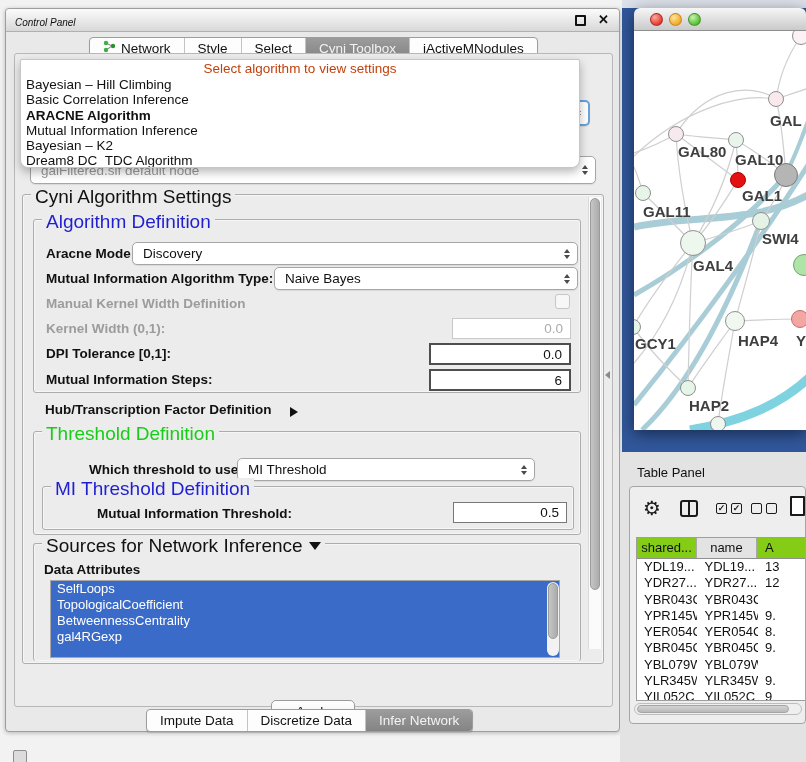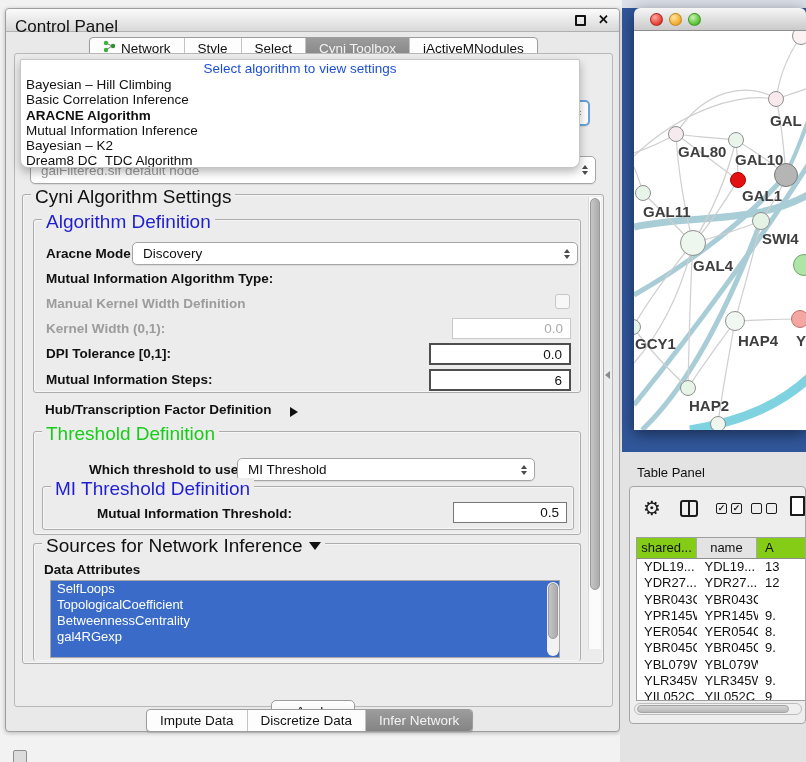--- a/index.html
+++ b/index.html
@@ -7,21 +7,21 @@
   body { position:relative; overflow:hidden; background:#F2F2F2;
          font-family:"Liberation Sans", sans-serif; color:#111; }
 
   
   .cp-window { position:absolute; left:5px; top:8px; width:615px; height:724px;
     background:#E9E9E9; border:1px solid #9E9E9E; border-radius:4px;
     box-shadow:0 1px 4px rgba(0,0,0,.25); }
   .cp-titlebar { position:absolute; left:0; top:0; right:0; height:23px;
     background:linear-gradient(#FBFBFB,#D8D8D8); border-bottom:1px solid #B0B0B0;
     border-radius:4px 4px 0 0; }
-  .cp-title { position:absolute; left:9px; top:8px; font-size:17px; }
+  .cp-title { position:absolute; left:9px; top:8px; font-size:10px;font-style:italic; }
   .float-btn { position:absolute; right:33px; top:6px; width:11px; height:11px;
     border:2px solid #111; border-radius:1px; }
   .close-btn { position:absolute; right:10px; top:3px; font-size:13px; font-weight:bold; }
 
   .seg-bar { position:absolute; display:flex; align-items:stretch;
     border:1px solid #9D9D9D; border-radius:4px; overflow:hidden; background:#FDFDFD;
     box-shadow:0 1px 1px rgba(0,0,0,.15); }
   .seg { display:flex; align-items:center; justify-content:center; gap:5px;
     font-size:13.5px; padding:0 13px; border-right:1px solid #C3C3C3; white-space:nowrap; }
   .seg:last-child { border-right:none; }
@@ -56,21 +56,21 @@
   .legend { position:absolute; top:-9px; left:8px; background:#ECECEC; padding:0 4px;
     font-size:19px; display:flex; align-items:center; gap:6px; white-space:nowrap; }
   .t-blue { color:#1F1FD1; } .t-green { color:#18CD18; }
   .tri-right { width:0; height:0; border-top:5.5px solid transparent; border-bottom:5.5px solid transparent; border-left:8px solid #111; display:inline-block; }
   .tri-down-f { width:0; height:0; border-left:6px solid transparent; border-right:6px solid transparent; border-top:8px solid #111; display:inline-block; }
 
   
   .dd-overlay { position:absolute; left:13px; top:49px; width:560px; height:109px;
     background:#FFF; border:1px solid #C6C6C6; border-radius:2px 2px 8px 8px;
     box-shadow:0 4px 10px rgba(0,0,0,.28); z-index:30; overflow:hidden; }
-  .dd-placeholder { height:17px; line-height:17px; text-align:center; color:#1d4ed8; font-size:13.5px; }
+  .dd-placeholder { height:17px; line-height:17px; text-align:center; color:#c2410c; font-size:13.5px; }
   .dd-item { height:15.3px; line-height:15.3px; font-size:13.5px; padding-left:5px; white-space:nowrap; }
   .dd-item.bold { font-weight:bold; }
 
   
   .vtrack { position:absolute; background:#FBFBFB; border-left:1px solid #DADADA; }
   .vthumb { position:absolute; background:linear-gradient(90deg,#C6C6C6,#ABABAB);
     border:1px solid #9A9A9A; border-radius:6px; }
 
   
   .attr-list { position:absolute; background:#FFF; border:1px solid #A8A8A8; overflow:hidden; }
@@ -212,20 +212,27 @@
         </span>
         <span class="flabel" style="left:12px; top:26px;">Aracne Mode:</span>
         <div class="combo" style="left:98px; top:22px; width:446px; height:23px;">
           <span>Discovery</span>
           <span class="stepper">
               <span class="tri-up"></span>
               <span class="tri-dn"></span>
             </span>
         </div>
         <span class="flabel" style="left:12px; top:51px;">Mutual Information Algorithm Type:</span>
+        <div class="combo" style="left:240px; top:47px; width:304px; height:23px;">
+          <span>Naive Bayes</span>
+          <span class="stepper">
+              <span class="tri-up"></span>
+              <span class="tri-dn"></span>
+            </span>
+        </div>
         <span class="flabel dis" style="left:12px; top:76px;">Manual Kernel Width Definition</span>
         <span class="cbox" style="left:521px; top:74px;"></span>
         <span class="flabel dis" style="left:12px; top:101px;">Kernel Width (0,1):</span>
         <div class="ninput dis" style="left:418px; top:98px; width:119px; height:21px;">
           <span>0.0</span>
         </div>
         <span class="flabel" style="left:12px; top:126px;">DPI Tolerance [0,1]:</span>
         <div class="ninput strong" style="left:395px; top:123px; width:142px; height:22px;">
           <span>0.0</span>
         </div>

